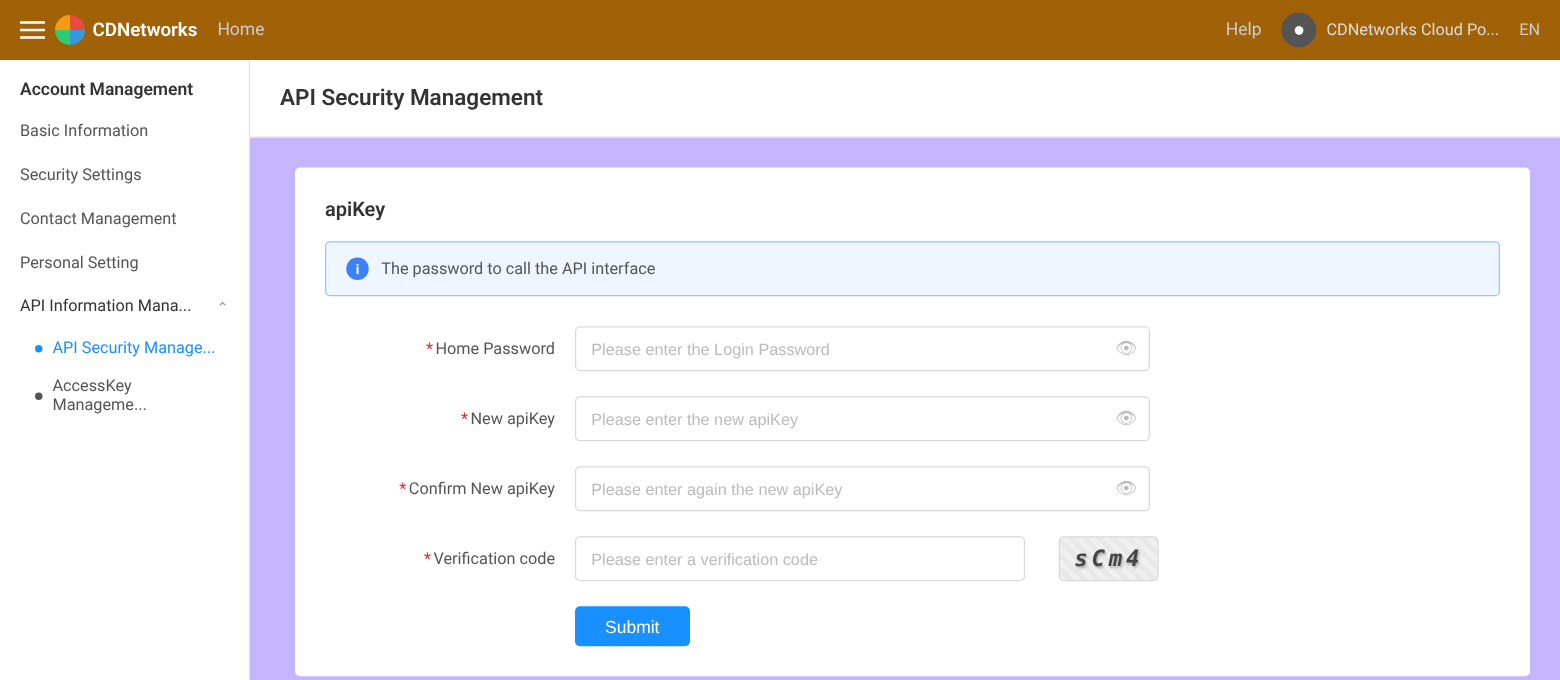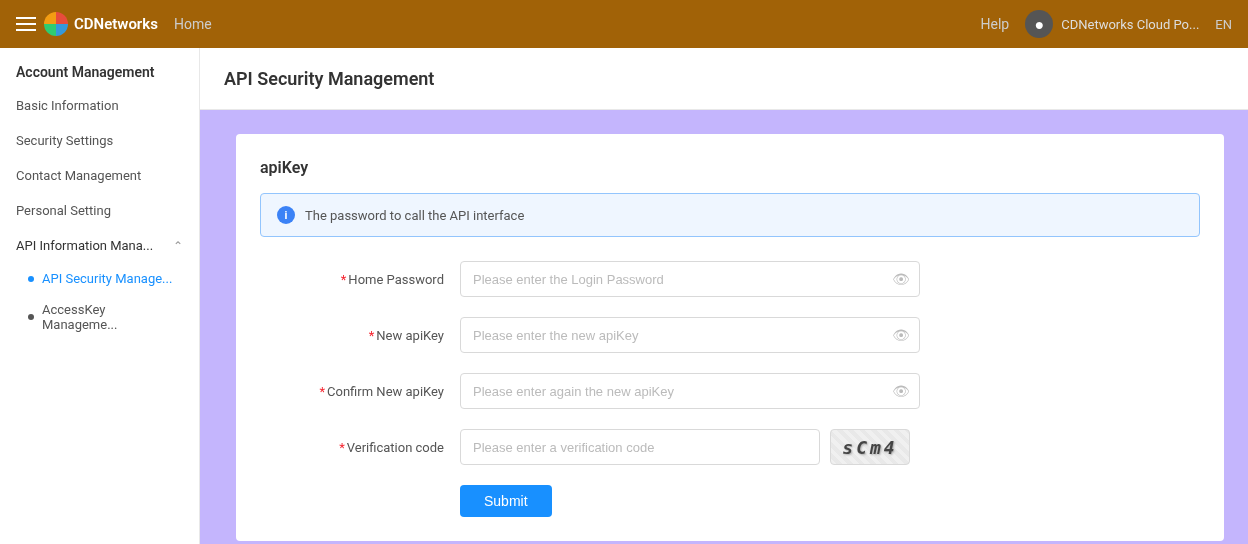--- a/index.html
+++ b/index.html
@@ -186,21 +186,21 @@
       transform: translateY(-50%);
       color: #bbb;
       cursor: pointer;
       font-size: 14px;
     }
 
     
     .captcha-wrap {
       display: flex;
       align-items: center;
-      gap: 10px;
+      gap: 27px;
     }
     .captcha-input {
       height: 36px;
       border: 1px solid #d9d9d9;
       border-radius: 4px;
       padding: 0 12px;
       font-size: 13px;
       color: #333;
       outline: none;
       width: 360px;

